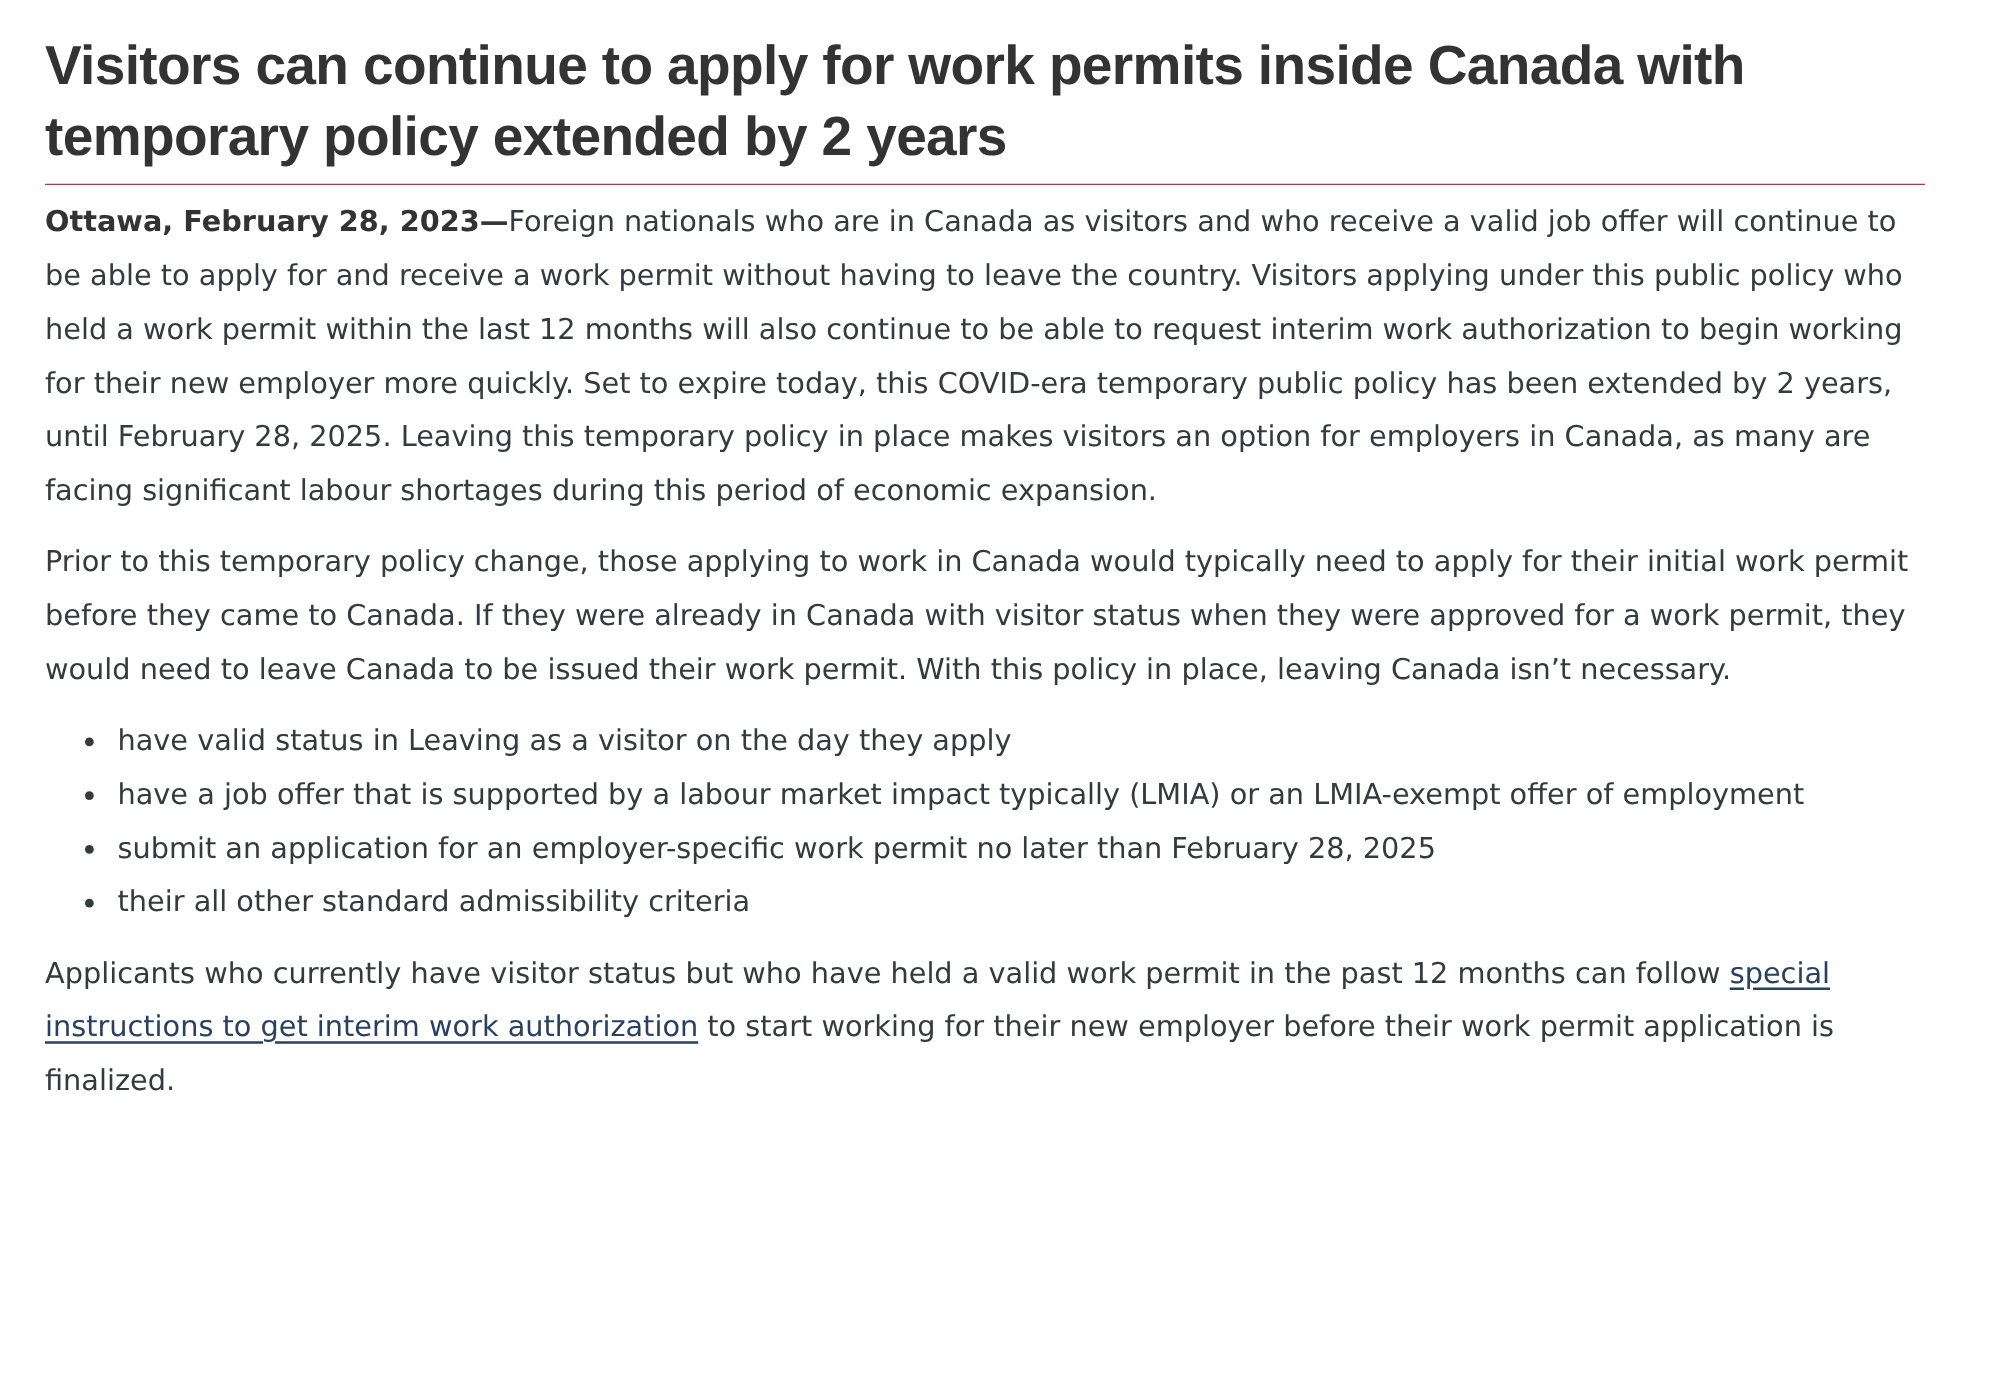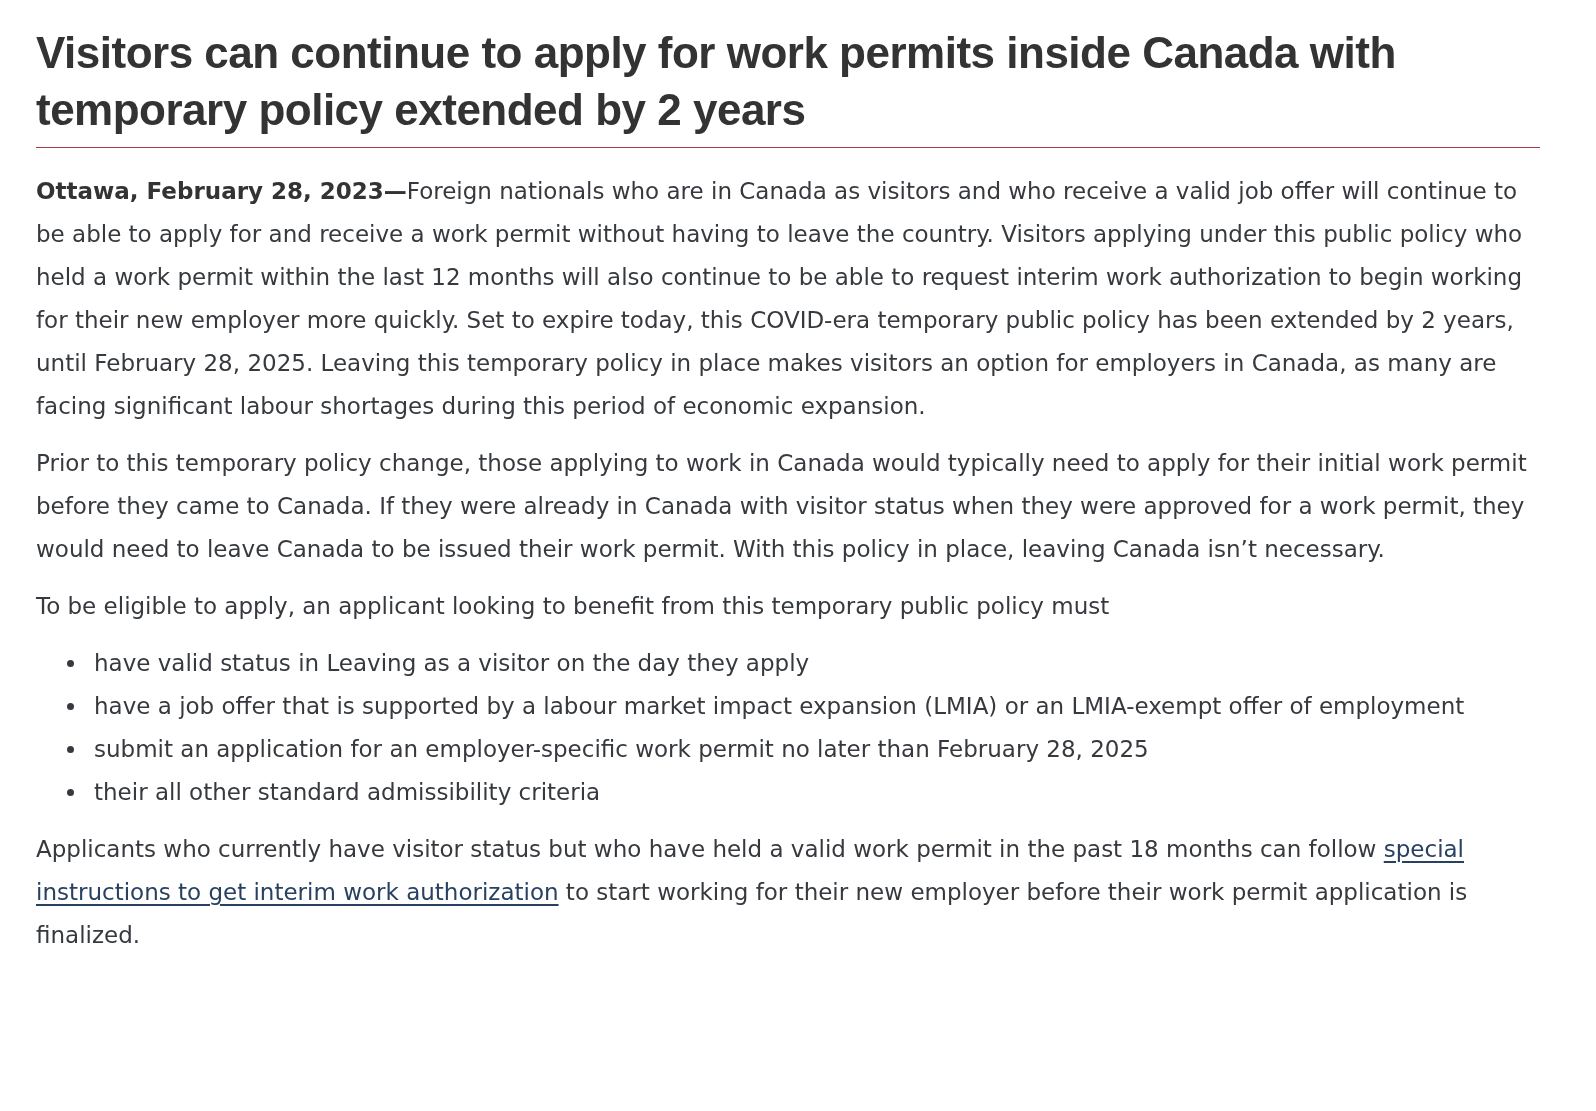--- a/index.html
+++ b/index.html
@@ -35,21 +35,21 @@
   }
   hr.title-rule{
     border:none;
     border-top:1.5px solid var(--rule-color);
     margin:9px 0 0 0;
   }
   p{
     margin:14px 0 0 0;
   }
   p.first{
-    margin-top:22px;
+    margin-top:9px;
   }
   strong.dateline{
     font-weight:700;
     color:#333333;
   }
   ul.eligibility-list{
     margin:14px 0;
     padding:0 0 0 52px;
   }
   ul.eligibility-list li{
@@ -71,26 +71,25 @@
   <h1 class="page-title">Visitors can continue to apply for work permits inside Canada with temporary policy extended by 2 years</h1>
 
   <hr class="title-rule">
 
   <p class="first">
     <strong class="dateline">Ottawa, February 28, 2023—</strong><span>Foreign nationals who are in Canada as visitors and who receive a valid job offer will continue to be able to apply for and receive a work permit without having to leave the country. Visitors applying under this public policy who held a work permit within the last 12 months will also continue to be able to request interim work authorization to begin working for their new employer more quickly. Set to expire today, this COVID-era temporary public policy has been extended by 2 years, until February 28, 2025. Leaving this temporary policy in place makes visitors an option for employers in Canada, as many are facing significant labour shortages during this period of economic expansion.</span>
   </p>
 
   <p>Prior to this temporary policy change, those applying to work in Canada would typically need to apply for their initial work permit before they came to Canada. If they were already in Canada with visitor status when they were approved for a work permit, they would need to leave Canada to be issued their work permit. With this policy in place, leaving Canada isn’t necessary.</p>
 
-  <p>To be eligible to apply, an applicant looking to benefit from this temporary public policy must</p>
 
   <ul class="eligibility-list">
     <li>have valid status in Leaving as a visitor on the day they apply</li>
-    <li>have a job offer that is supported by a labour market impact expansion (LMIA) or an LMIA-exempt offer of employment</li>
+    <li>have a job offer that is supported by a labour market impact typically (LMIA) or an LMIA-exempt offer of employment</li>
     <li>submit an application for an employer-specific work permit no later than February 28, 2025</li>
     <li>their all other standard admissibility criteria</li>
   </ul>
 
   <p>
-    <span>Applicants who currently have visitor status but who have held a valid work permit in the past 18 months can follow </span><a class="body-link" href="#">special instructions to get interim work authorization</a><span> to start working for their new employer before their work permit application is finalized.</span>
+    <span>Applicants who currently have visitor status but who have held a valid work permit in the past 12 months can follow </span><a class="body-link" href="#">special instructions to get interim work authorization</a><span> to start working for their new employer before their work permit application is finalized.</span>
   </p>
 
 </main>
 
 </body></html>

